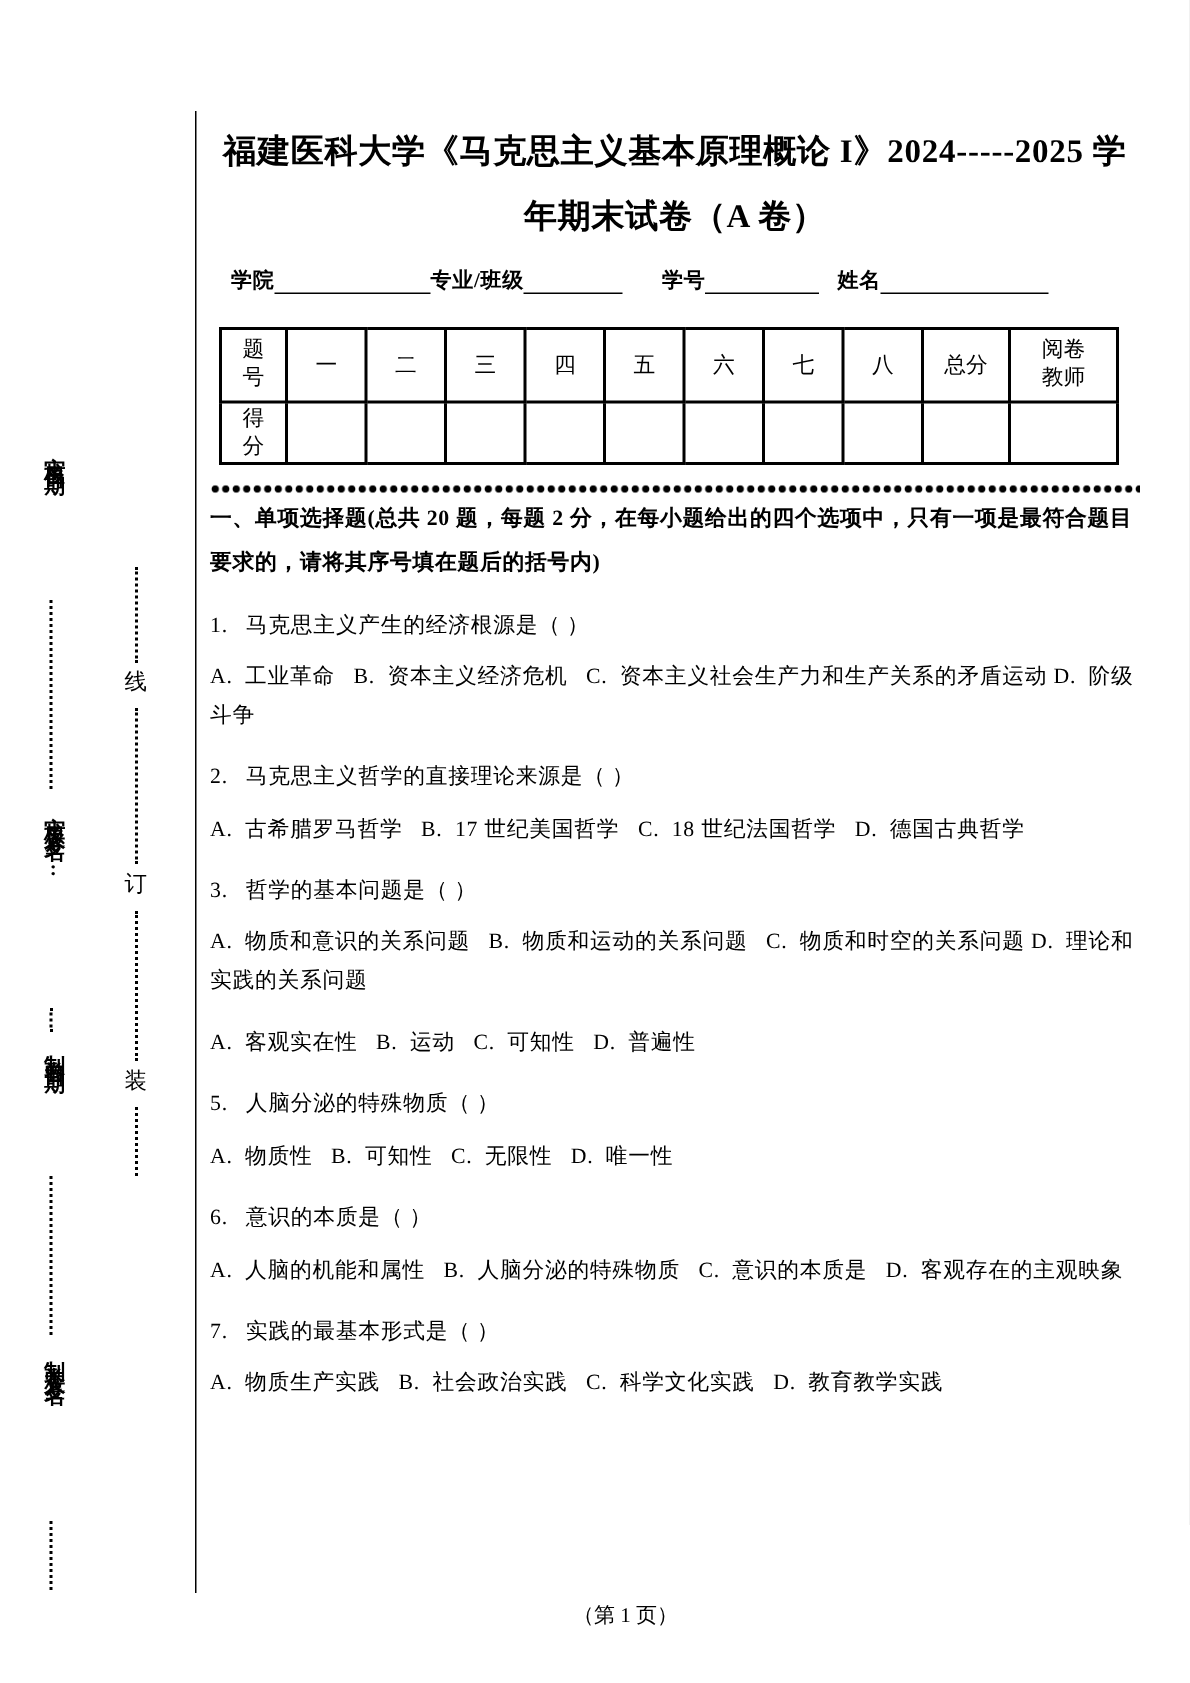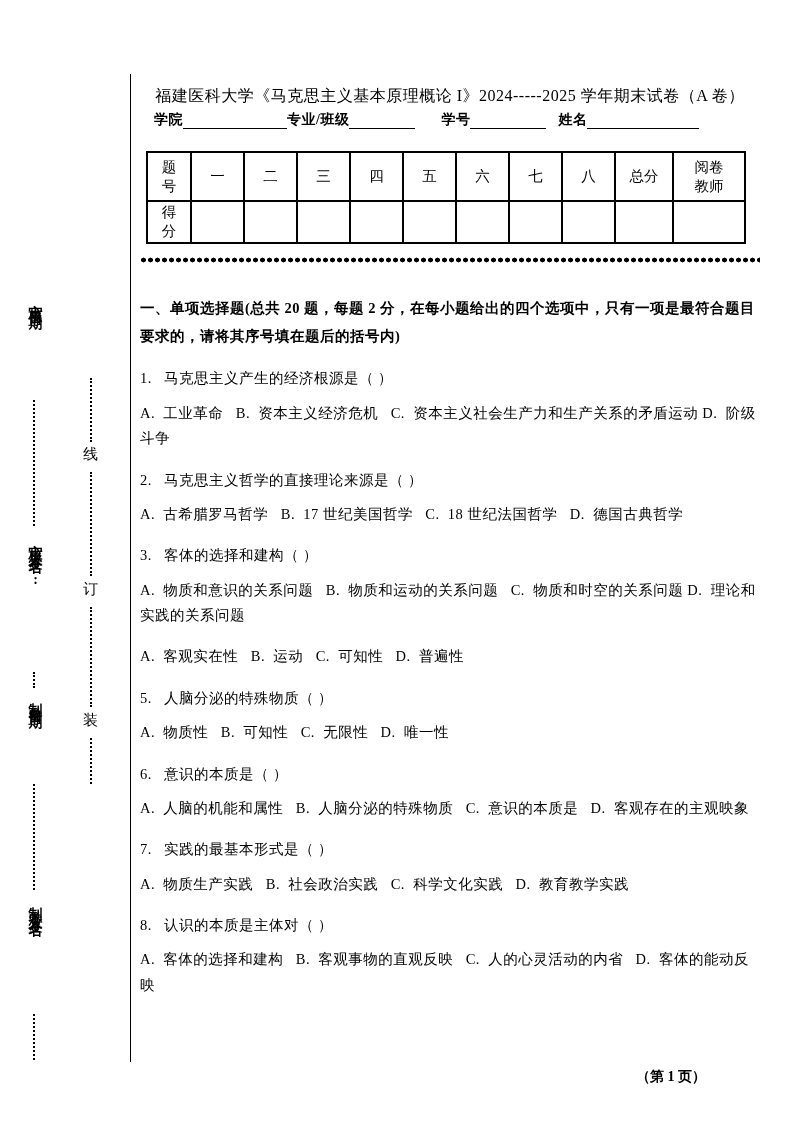--- a/index.html
+++ b/index.html
@@ -16,25 +16,25 @@
     font-weight:bold; font-size:14px; letter-spacing:4px;
     white-space:nowrap;
   }
   .vdots { position:absolute; width:0; border-left:2px dotted #000; }
   .bind-char { position:absolute; left:83px; font-size:15px; }
   .divider-v { position:absolute; left:130px; top:74px; height:988px; border-left:1.8px solid #000; }
 
   
   .main { position:absolute; left:140px; top:80px; width:620px; }
   .exam-title {
-    font-size:16px; font-weight:normal; text-align:center;
+    font-size:22px; font-weight:bold; text-align:center;
     line-height:1.95; letter-spacing:0.5px;
   }
   .info-row {
-    display:flex; align-items:flex-end; margin-top:0; padding-left:14px;
+    display:flex; align-items:flex-end; margin-top:12px; padding-left:14px;
     font-size:14px; font-weight:bold; letter-spacing:0.5px;
   }
   .blank { border-bottom:1.6px solid #000; height:17px; display:inline-block; }
   .b1 { width:104px; } .b2 { width:66px; } .b3 { width:76px; } .b4 { width:112px; }
   .gap-a { margin-left:26px; } .gap-b { margin-left:12px;text-align:center; }
 
   table.score {
     margin-top:22px; margin-left:6px; width:600px;
     border-collapse:collapse; table-layout:fixed;
   }
@@ -47,32 +47,32 @@
   .stack1 { display:inline-block; width:1.2em; word-break:break-all; line-height:1.3; }
   .stack2 { display:inline-block; width:2.2em; word-break:break-all; line-height:1.3; }
 
   .dot-sep {
     margin-top:13px; height:6px;
     background-image:radial-gradient(circle, #000 2.2px, transparent 2.7px);
     background-size:7px 6px; background-repeat:repeat-x; background-position:0 center;
   }
 
   .section-heading {
-    margin-top:31px; font-size:14.5px; font-weight:bold;
+    margin-top:3px; font-size:14.5px; font-weight:bold;
     line-height:1.95; letter-spacing:0.5px;
   }
   .question { margin-top:16px; font-size:14.5px; line-height:1.75; letter-spacing:0.5px; }
   .q-head  { }
   .q-num   { margin-right:12px; }
   .q-opts  { margin-top:9px; white-space:pre-wrap; }
 
   .page-footer {
-    position:absolute; left:156px; top:1068px; width:620px;
+    position:absolute; left:142px; top:1068px; width:620px;
     box-sizing:border-box; padding-right:70px;
-    text-align:right; font-size:14px; font-weight:bold;
+    text-align:center; font-size:14px; font-weight:normal;
   }
 </style>
 </head>
 <body>
 
 <div class="page">
 
   <span class="v-label" style="top:293px;">审核日期:</span>
   <div class="vdots" style="left:33px; top:400px; height:126px;"></div>
   <span class="v-label" style="top:533px;">审核人签名::</span>
@@ -159,21 +159,21 @@
       <div class="q-head"><span class="q-num">1.</span><span>马克思主义产生的经济根源是（  ）</span></div>
       <div class="q-opts">A.  工业革命   B.  资本主义经济危机   C.  资本主义社会生产力和生产关系的矛盾运动 D.  阶级斗争</div>
     </div>
 
     <div class="question">
       <div class="q-head"><span class="q-num">2.</span><span>马克思主义哲学的直接理论来源是（  ）</span></div>
       <div class="q-opts">A.  古希腊罗马哲学   B.  17 世纪美国哲学   C.  18 世纪法国哲学   D.  德国古典哲学</div>
     </div>
 
     <div class="question">
-      <div class="q-head"><span class="q-num">3.</span><span>客体的选择和建构（  ）</span></div>
+      <div class="q-head"><span class="q-num">3.</span><span>哲学的基本问题是（  ）</span></div>
       <div class="q-opts">A.  物质和意识的关系问题   B.  物质和运动的关系问题   C.  物质和时空的关系问题 D.  理论和实践的关系问题</div>
     </div>
 
     <div class="question">
       <div class="q-opts">A.  客观实在性   B.  运动   C.  可知性   D.  普遍性</div>
     </div>
 
     <div class="question">
       <div class="q-head"><span class="q-num">5.</span><span>人脑分泌的特殊物质（  ）</span></div>
       <div class="q-opts">A.  物质性   B.  可知性   C.  无限性   D.  唯一性</div>
@@ -182,24 +182,20 @@
     <div class="question">
       <div class="q-head"><span class="q-num">6.</span><span>意识的本质是（  ）</span></div>
       <div class="q-opts">A.  人脑的机能和属性   B.  人脑分泌的特殊物质   C.  意识的本质是   D.  客观存在的主观映象</div>
     </div>
 
     <div class="question">
       <div class="q-head"><span class="q-num">7.</span><span>实践的最基本形式是（  ）</span></div>
       <div class="q-opts">A.  物质生产实践   B.  社会政治实践   C.  科学文化实践   D.  教育教学实践</div>
     </div>
 
-    <div class="question">
-      <div class="q-head"><span class="q-num">8.</span><span>认识的本质是主体对（  ）</span></div>
-      <div class="q-opts">A.  客体的选择和建构   B.  客观事物的直观反映   C.  人的心灵活动的内省   D.  客体的能动反映</div>
-    </div>
 
     <div class="question">
       <div class="q-head"></div>
     </div>
 
   </div>
 
   <div class="page-footer">（第 1 页）</div>
 
 </div>

